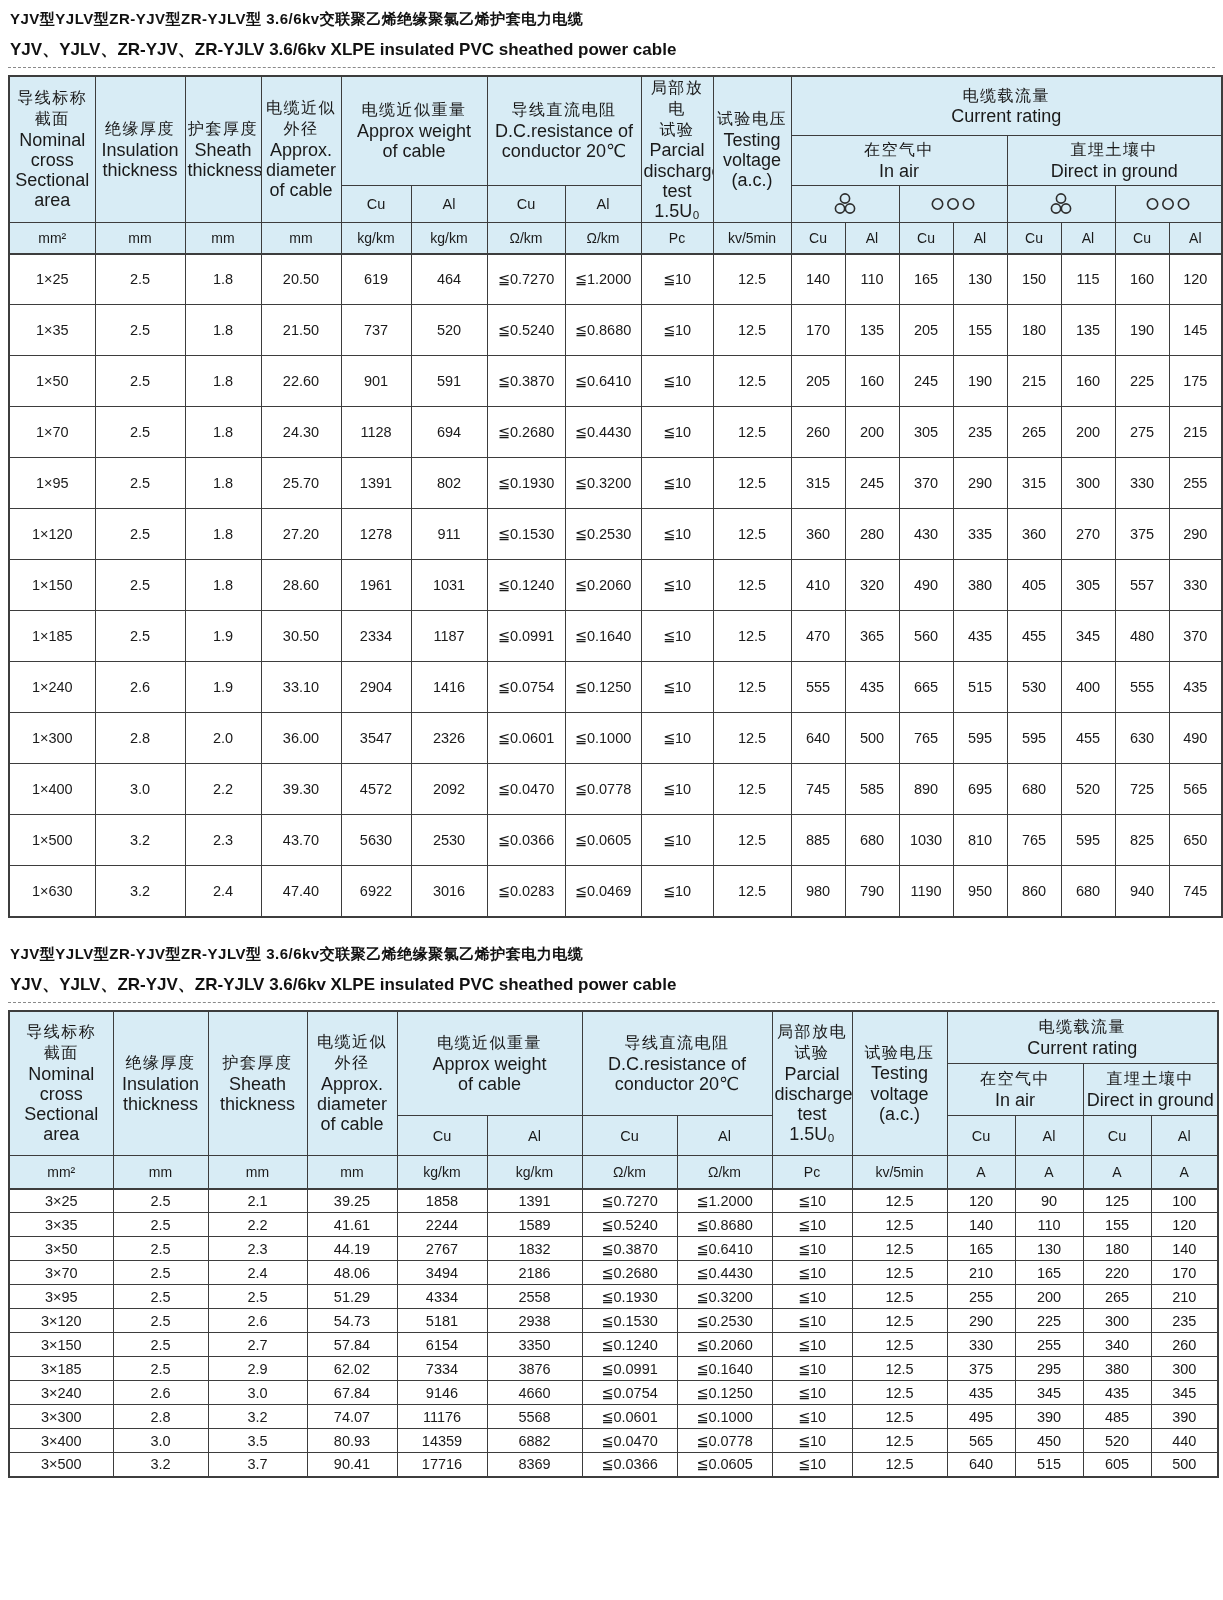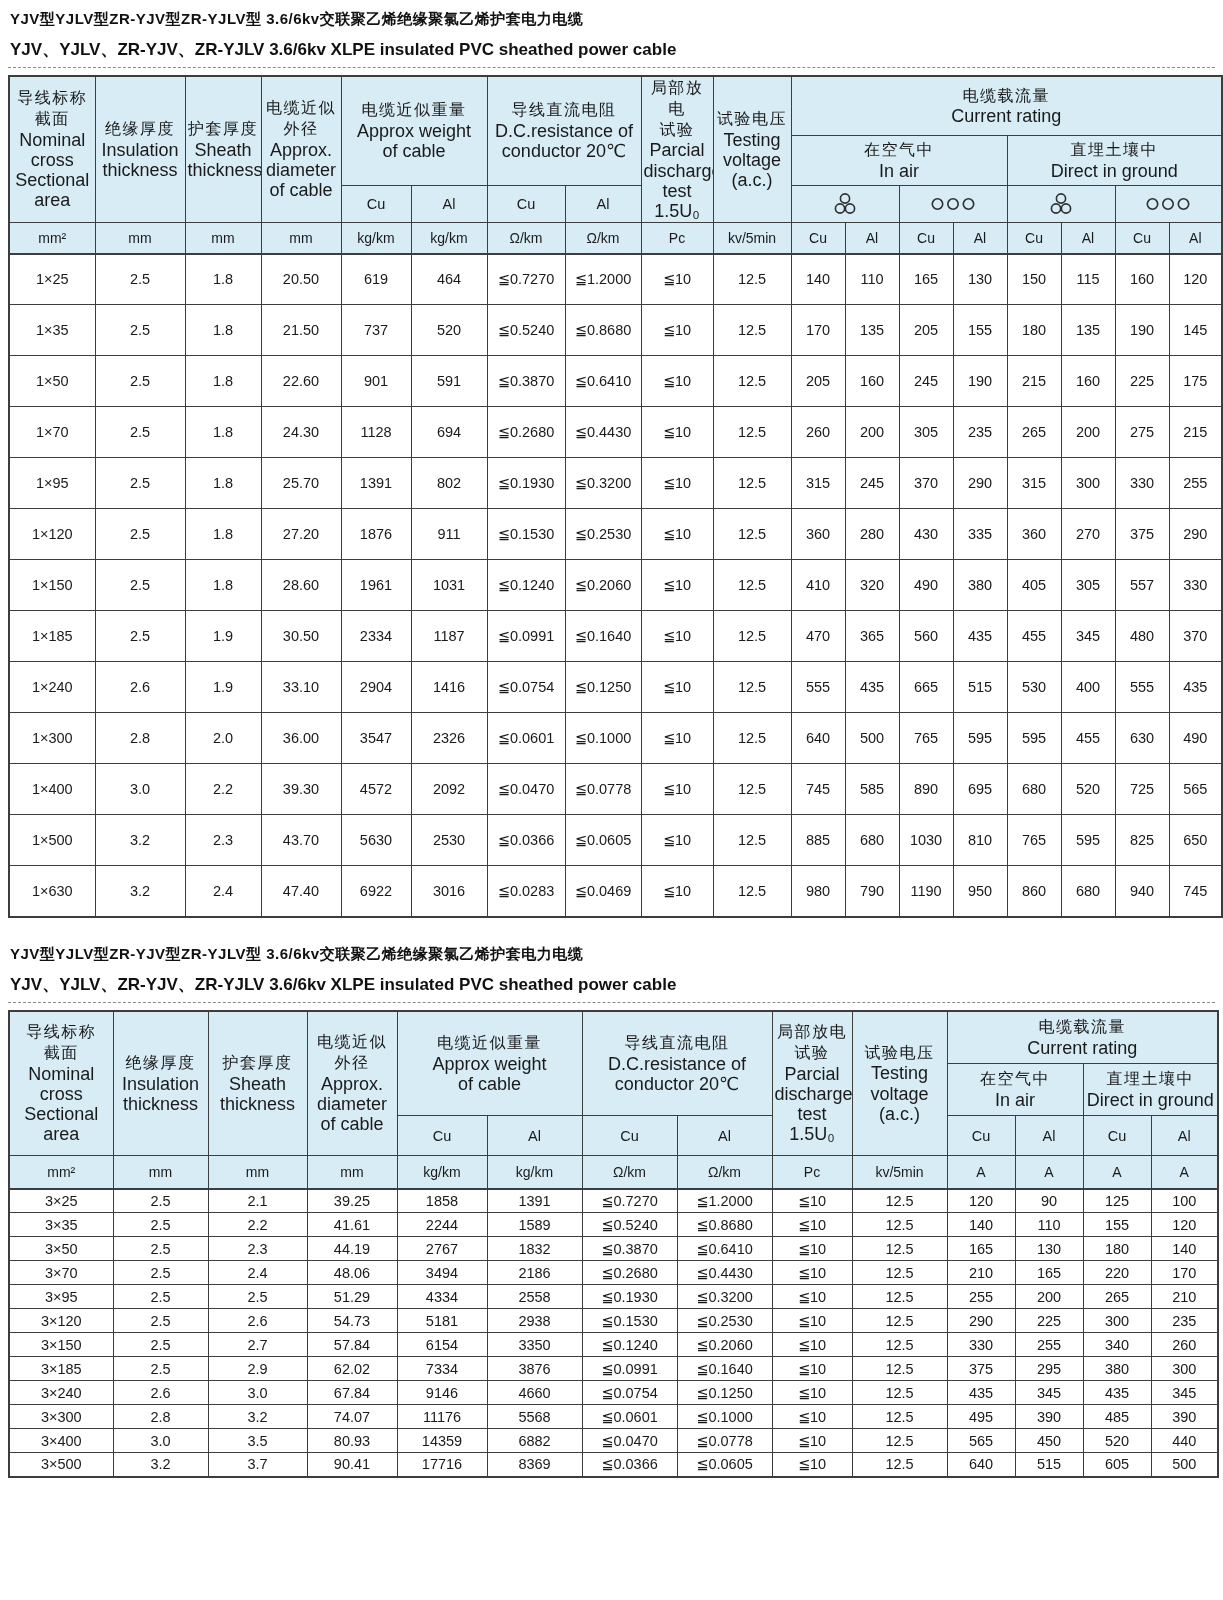--- a/index.html
+++ b/index.html
@@ -296,21 +296,21 @@
               <td>315</td>
               <td>300</td>
               <td>330</td>
               <td>255</td>
             </tr>
             <tr>
               <td>1×120</td>
               <td>2.5</td>
               <td>1.8</td>
               <td>27.20</td>
-              <td>1876</td>
+              <td>1278</td>
               <td>911</td>
               <td>≦0.1530</td>
               <td>≦0.2530</td>
               <td>≦10</td>
               <td>12.5</td>
               <td>360</td>
               <td>280</td>
               <td>430</td>
               <td>335</td>
               <td>360</td>

